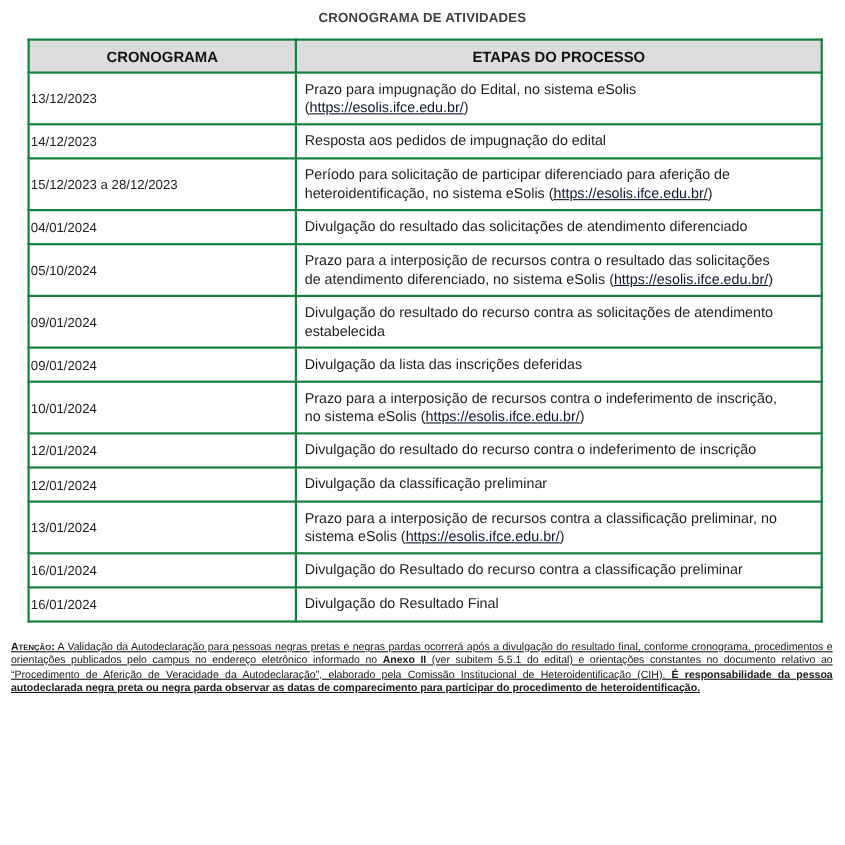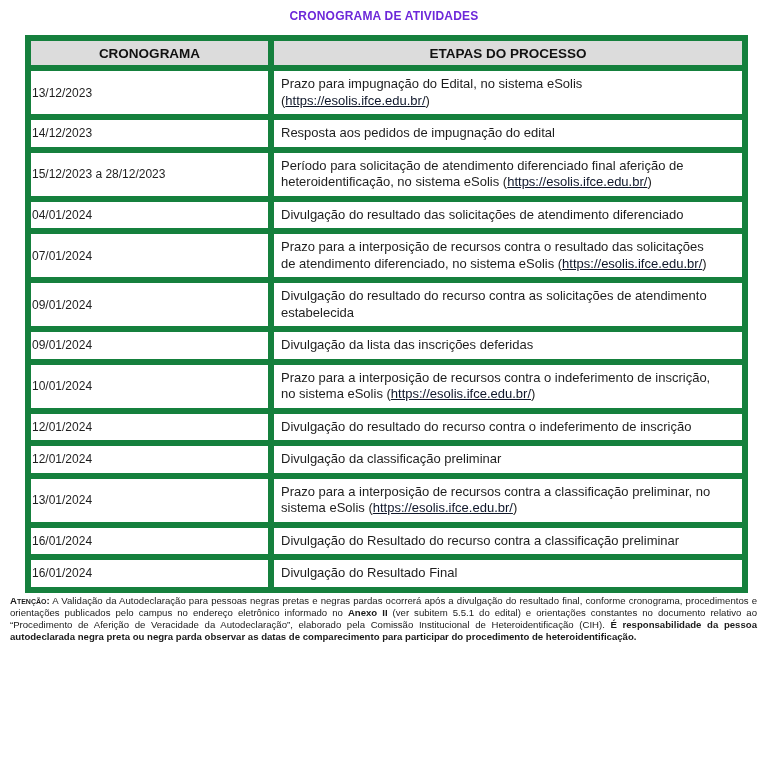--- a/index.html
+++ b/index.html
@@ -10,31 +10,31 @@
     color: #1e1e1e;
     font-family: "Liberation Sans", "DejaVu Sans", sans-serif;
     overflow: hidden;
   }
   .title {
     margin-top: 9px;
     text-align: center;
     font-weight: bold;
     font-size: 12px;
     letter-spacing: 0.2px;
-    color: #6d28d9;
+    color: #404040;
   }
   table.cron {
     border-collapse: collapse;
     table-layout: fixed;
     margin: 12px 0 0 25px;
     width: 723px;
     border: 2px solid #000;
   }
   table.cron col.c1 { width: 243px; }
-  table.cron th, table.cron td { border: 6px solid #15803d; }
+  table.cron th, table.cron td { border: 2px solid #15803d; }
   table.cron th {
     background: #dcdcdc;
     font-size: 13.5px;
     font-weight: bold;
     text-align: center;
     vertical-align: middle;
     height: 30px;
     color: #111;
   }
   td.date {
@@ -51,25 +51,26 @@
   }
   tr.one td { height: 31px; }
   tr.two td { height: 47px; }
   a.url {
     color: #0f172a;
     text-decoration: underline;
     cursor: pointer;
   }
   .it { font-style: italic; }
   .footnote {
-    margin: 2px 11px 0 10px;
+    margin: 17px 11px 0 10px;
     font-size: 9.6px;
     line-height: 12.3px;
     text-align: justify;
     color: #1a1a1a;
+    text-decoration: underline;
   }
   .footnote .sc { font-variant: small-caps; font-weight: bold; }
   .footnote .b { font-weight: bold; }
 </style>
 </head>
 <body>
 
 <div class="page">
 
   <div class="title">CRONOGRAMA DE ATIVIDADES</div>
@@ -89,28 +90,28 @@
         <tr class="two">
           <td class="date">13/12/2023</td>
           <td class="etapa"><span>Prazo para impugnação do Edital, no sistema eSolis</span><br><span>(</span><a class="url">https://esolis.ifce.edu.br/</a><span>)</span></td>
         </tr>
         <tr class="one">
           <td class="date">14/12/2023</td>
           <td class="etapa"><span>Resposta aos pedidos de impugnação do edital</span></td>
         </tr>
         <tr class="two">
           <td class="date">15/12/2023 a 28/12/2023</td>
-          <td class="etapa"><span>Período para solicitação de atendimento diferenciado final aferição de</span><br><span>heteroidentificação, no sistema eSolis (</span><a class="url">https://esolis.ifce.edu.br/</a><span>)</span></td>
+          <td class="etapa"><span>Período para solicitação de participar diferenciado para aferição de</span><br><span>heteroidentificação, no sistema eSolis (</span><a class="url">https://esolis.ifce.edu.br/</a><span>)</span></td>
         </tr>
         <tr class="one">
           <td class="date">04/01/2024</td>
           <td class="etapa"><span>Divulgação do resultado das solicitações de atendimento diferenciado</span></td>
         </tr>
         <tr class="two">
-          <td class="date">07/01/2024</td>
+          <td class="date">05/10/2024</td>
           <td class="etapa"><span>Prazo para a interposição de recursos contra o resultado das solicitações</span><br><span>de atendimento diferenciado, no sistema eSolis (</span><a class="url">https://esolis.ifce.edu.br/</a><span>)</span></td>
         </tr>
         <tr class="two">
           <td class="date">09/01/2024</td>
           <td class="etapa"><span>Divulgação do resultado do recurso contra as solicitações de atendimento</span><br><span>estabelecida</span></td>
         </tr>
         <tr class="one">
           <td class="date">09/01/2024</td>
           <td class="etapa"><span>Divulgação da lista das inscrições deferidas</span></td>
         </tr>

